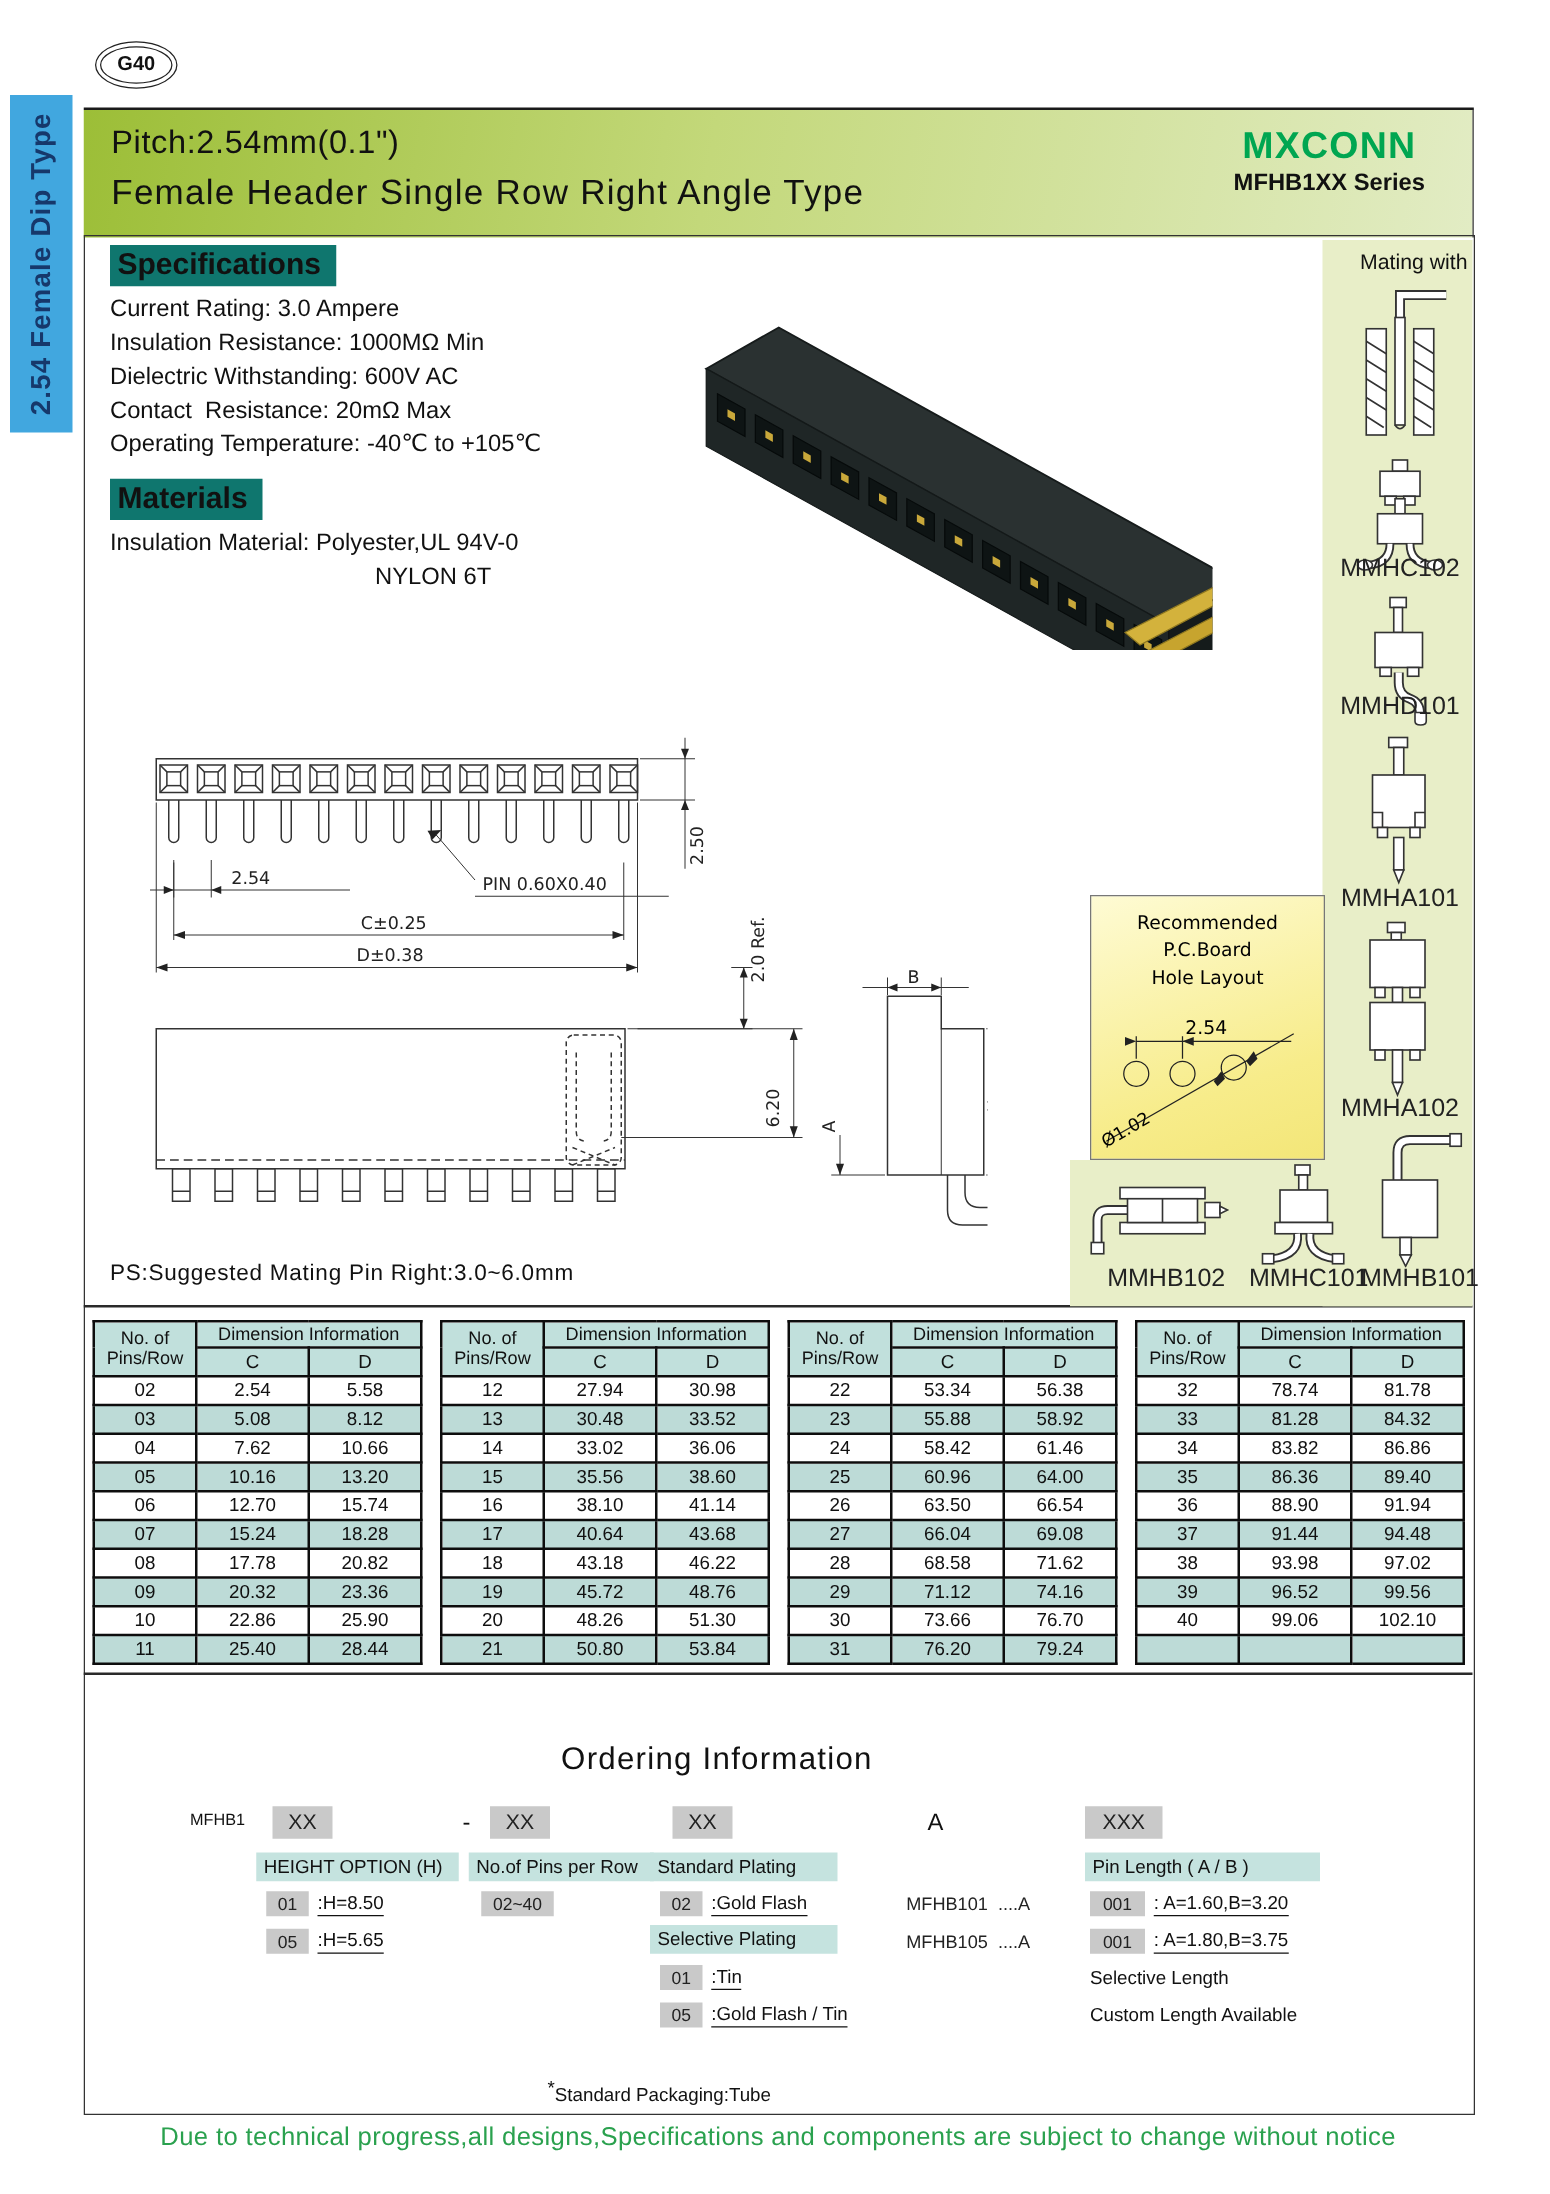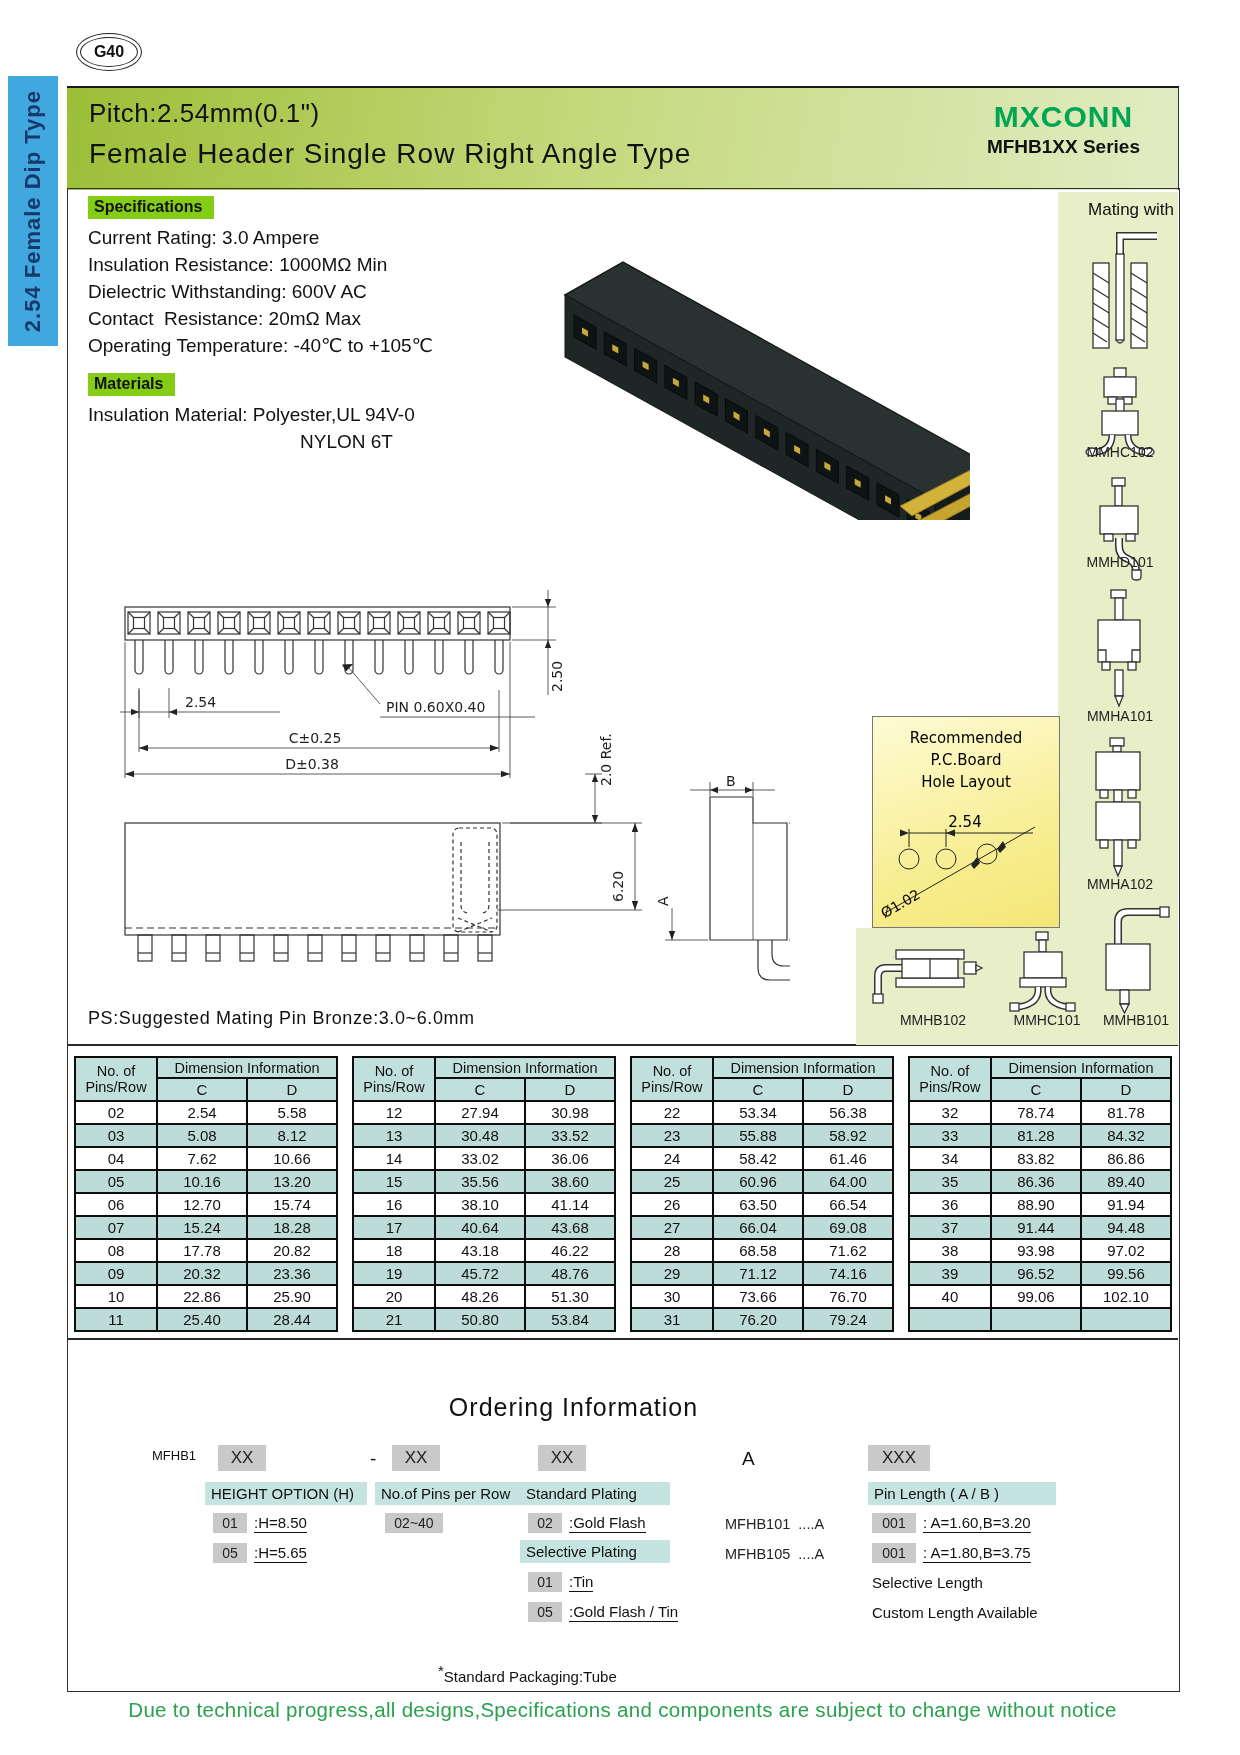--- a/index.html
+++ b/index.html
@@ -21,27 +21,27 @@
               border-top:2px solid #1a1a1a;border-right:1px solid #333;}
   .hline1{position:absolute;left:22px;top:10px;font-size:26px;letter-spacing:.5px;}
   .hline2{position:absolute;left:22px;top:50px;font-size:28px;letter-spacing:1px;}
   .brand{position:absolute;right:38px;top:12px;text-align:center;}
   .brand .bx{font-size:30px;font-weight:bold;letter-spacing:1px;}
   .brand .sr{font-size:19px;color:#111;margin-top:2px;font-weight:bold;}
   
   .outer-box{left:67px;top:188px;width:1111px;height:1502px;border:1.5px solid #333;}
   .sep{left:67px;width:1111px;height:0;border-top:2px solid #2a2a2a;}
   
-  .sec-head{display:inline-block;background:#84cc16;padding:2px 12px 3px 6px;font-size:16px;font-weight:bold;}
+  .sec-head{display:inline-block;background:#0f766e;padding:2px 12px 3px 6px;font-size:24px;font-weight:bold;}
   .spec-line{font-size:19px;line-height:27px;white-space:pre-wrap;}
   
   .mate-col{left:1058px;top:192px;width:120px;height:853px;background:#e8eec8;}
   .mate-wide{left:856px;top:928px;width:322px;height:117px;background:#e8eec8;}
   .mate-head{left:1062px;top:200px;width:112px;text-align:right;font-size:17px;}
-  .part-label{font-size:14px;text-align:center;color:#222;}
+  .part-label{font-size:20px;text-align:center;color:#222;}
   
   .pcb-box{left:872px;top:716px;width:186px;height:210px;border:1px solid #777;
            background:linear-gradient(160deg,#fefbd4 0%,#f7ec8a 70%,#f3e678 100%);}
   
   .draw-svg{left:90px;top:590px;}
   .dim{font-size:14px;fill:#222;font-family:"DejaVu Sans",sans-serif;}
   .ps-note{left:88px;top:1008px;font-size:18px;letter-spacing:.6px;}
   
   .tbl-row{left:74px;top:1056px;width:1098px;display:flex;justify-content:space-between;}
   table.dim-table{border-collapse:collapse;width:262px;table-layout:fixed;}
@@ -448,21 +448,21 @@
     <text class="dim" x="225" y="153" text-anchor="middle">C±0.25</text>
     <text class="dim" x="222" y="179" text-anchor="middle">D±0.38</text>
     <text class="dim" transform="rotate(-90 472,102)" x="472" y="102">2.50</text>
     <text class="dim" transform="rotate(-90 521,196)" x="521" y="196">2.0  Ref.</text>
     <text class="dim" transform="rotate(-90 533,312)" x="533" y="312">6.20</text>
     <text class="dim" x="636" y="196">B</text>
     <text class="dim" transform="rotate(-90 710,300)" x="710" y="300">H</text>
     <text class="dim" transform="rotate(-90 578,316)" x="578" y="316">A</text>
   </svg>
 
-  <div class="abs ps-note">PS:Suggested Mating Pin Bronze:3.0~6.0mm</div>
+  <div class="abs ps-note">PS:Suggested Mating Pin Right:3.0~6.0mm</div>
 
   <div class="abs tbl-row">
     <table class="dim-table">
       <colgroup>
           <col class="c-pins">
           <col class="c-c">
           <col class="c-d">
         </colgroup>
       <thead>
         <tr>

